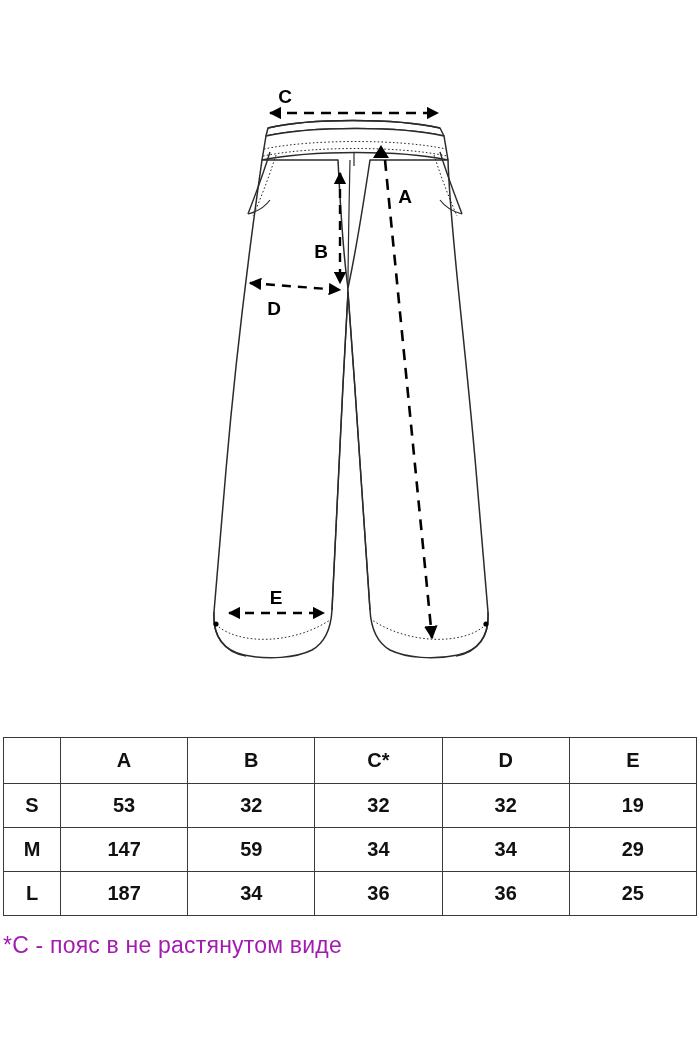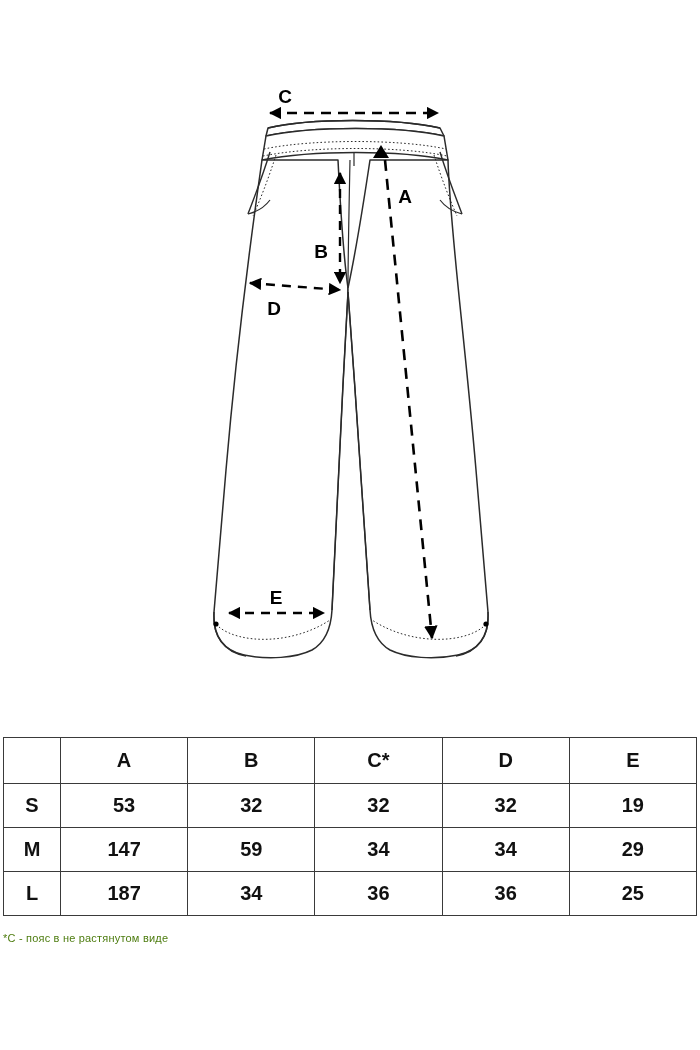--- a/index.html
+++ b/index.html
@@ -70,23 +70,23 @@
   table#size-table tbody td {
     height: 43px;
   }
 
   
   #footnote {
     position: absolute;
     left: 3px;
     top: 932px;
     font-family: "Liberation Sans", sans-serif;
-    font-size: 11px;
+    font-size: 23px;
     font-weight: normal;
-    color: #4d7c0f;
+    color: #a21caf;
     letter-spacing: 0.2px;
   }
 </style>
 </head>
 <body>
 
 <div id="drawing-panel">
   <svg id="garment-svg" viewBox="0 0 700 720" xmlns="http://www.w3.org/2000/svg">
 
     <defs>

